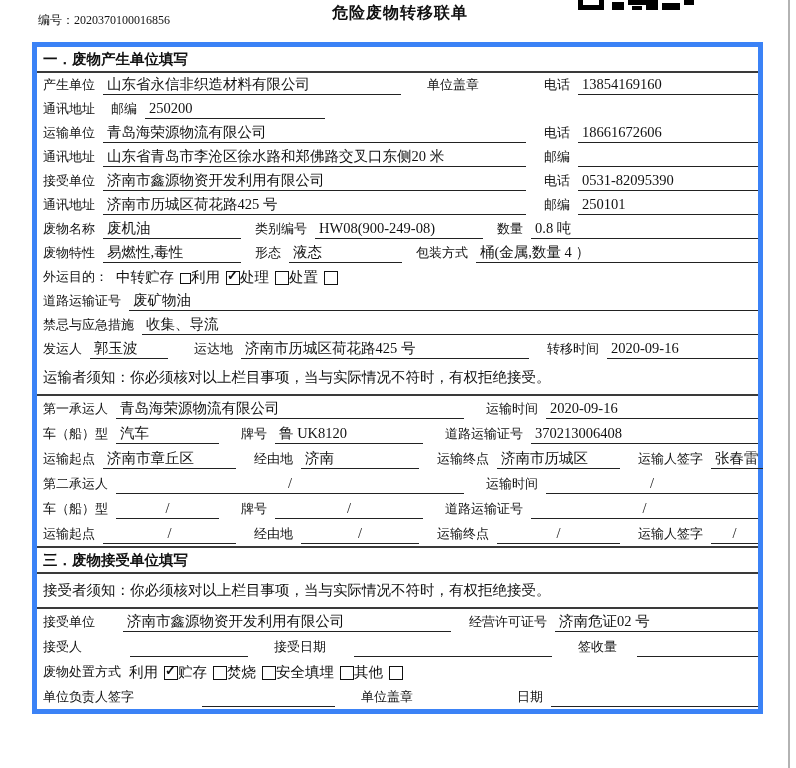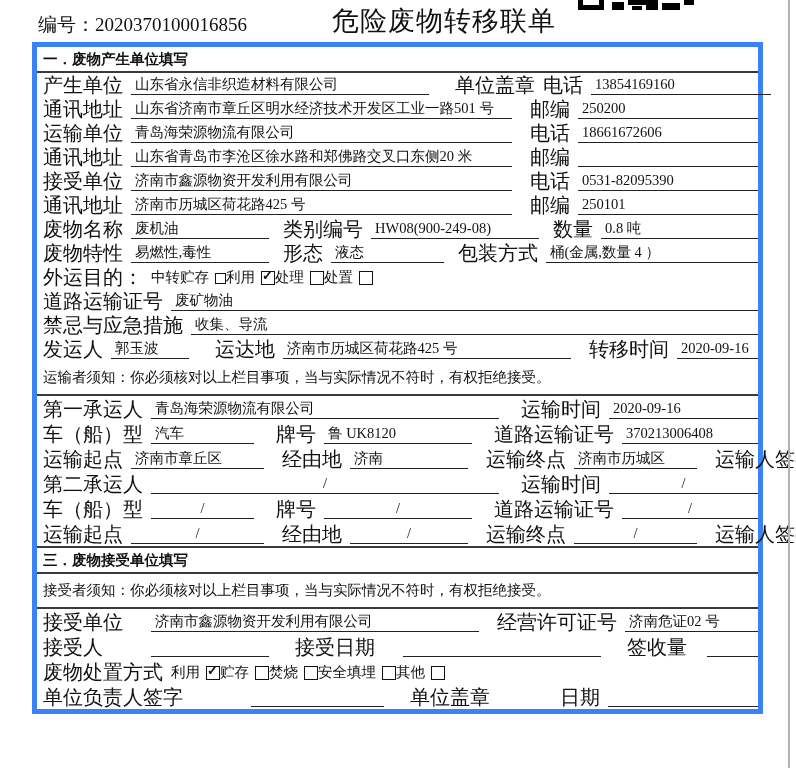--- a/index.html
+++ b/index.html
@@ -1,40 +1,40 @@
 <!DOCTYPE html>
 <html><head>
 <meta charset="utf-8">
 <style>
   html,body{margin:0;padding:0}
   body{width:796px;height:768px;background:#fff;font-family:"Liberation Serif","DejaVu Serif",serif;color:#111;position:relative;overflow:hidden}
   .hdr{position:relative;height:42px}
-  .doc-no{position:absolute;left:38px;top:12px;font-size:19px}
-  .main-title{position:absolute;left:332px;top:3px;font-size:27px;font-weight:normal;letter-spacing:1px;font-family:"Liberation Sans","DejaVu Sans",sans-serif}
+  .doc-no{position:absolute;left:38px;top:12px;font-size:12px}
+  .main-title{position:absolute;left:332px;top:3px;font-size:16px;font-weight:bold;letter-spacing:1px;font-family:"Liberation Sans","DejaVu Sans",sans-serif}
   .qr{position:absolute;left:578px;top:0;width:128px;height:10px;overflow:hidden}
   .qr i{position:absolute;background:#000}
   .edge{position:absolute;left:788px;top:0;width:2px;height:768px;background:#b3b3b3}
   .tbl{margin-left:32px;width:721px;border:5px solid #3b82f6}
   .sec{height:24px;line-height:24px;font-weight:bold;font-size:14.5px;padding-left:6px;border-bottom:2px solid #3a3a3a;font-family:"Liberation Sans","DejaVu Sans",sans-serif}
   .sec.bt{border-top:2px solid #3a3a3a}
   .notice{height:33px;display:flex;align-items:center;padding-left:6px;font-size:14.5px;border-bottom:2px solid #3a3a3a}
   .row{display:flex;align-items:flex-end;height:24px;padding-left:6px}
   .sect2 .row,.sect3 .row{height:25px}
-  .lbl{line-height:20px;margin:0 8px 2px 0;white-space:nowrap;font-size:20px;flex:none}
+  .lbl{line-height:20px;margin:0 8px 2px 0;white-space:nowrap;font-size:13px;flex:none}
   .val{line-height:19px;margin:0 10px 2px 0;border-bottom:1px solid #222;padding:0 4px;font-size:14.5px;white-space:nowrap;flex:none;min-height:19px}
   .row>*:last-child{margin-right:0}
   .fill{flex:1}
   .ctr{text-align:center}
   .w70{width:70px}.w95{width:95px}.w105{width:105px}.w110{width:110px}.w115{width:115px}
   .w125{width:125px}.w130{width:130px}.w140{width:140px}.w160{width:160px}.w172{width:172px}
   .w190{width:190px}.w280{width:280px}.w290{width:290px}.w320{width:320px}.w340{width:340px}
   .ml4{margin-left:4px}.ml8{margin-left:8px}.ml12{margin-left:12px}.ml16{margin-left:16px}
   .ml20{margin-left:20px}.ml35{margin-left:35px}.ml38{margin-left:38px}.ml40{margin-left:40px}
   .ml45{margin-left:45px}.ml55{margin-left:55px}.ml60{margin-left:60px}.ml86{margin-left:86px}
-  .ml88{margin-left:88px}.ml125{margin-left:125px}.ml150{margin-left:62px}.mla{margin-left:auto}
+  .ml88{margin-left:88px}.ml125{margin-left:125px}.ml150{margin-left:96px}.mla{margin-left:auto}
   .cbl{line-height:20px;margin:0 4px 2px 0;font-size:14.5px;flex:none;white-space:nowrap}
   .cb{width:12px;height:12px;border:1px solid #111;margin:0 0 4px 2px;position:relative;flex:none}
   .cb.sm{width:9px;height:9px;margin-bottom:5px}
   .cb.checked::after{content:"✓";position:absolute;left:0;top:-4px;font-size:13px;font-weight:bold;color:#111}
 </style>
 </head>
 <body>
 
 <div class="hdr">
   <div class="doc-no"><span>编号：</span><span>2020370100016856</span></div>
@@ -60,21 +60,20 @@
     <div class="row">
       <span class="lbl">产生单位</span>
       <span class="val w290">山东省永信非织造材料有限公司</span>
       <span class="lbl ml16">单位盖章</span>
       <span class="lbl mla">电话</span>
       <span class="val w172">13854169160</span>
     </div>
 
     <div class="row">
       <span class="lbl">通讯地址</span>
-      <span class="val fill">山东省济南市章丘区明水经济技术开发区工业一路501 号</span>
       <span class="lbl ml8">邮编</span>
       <span class="val w172">250200</span>
     </div>
 
     <div class="row">
       <span class="lbl">运输单位</span>
       <span class="val fill">青岛海荣源物流有限公司</span>
       <span class="lbl ml8">电话</span>
       <span class="val w172">18661672606</span>
     </div>

